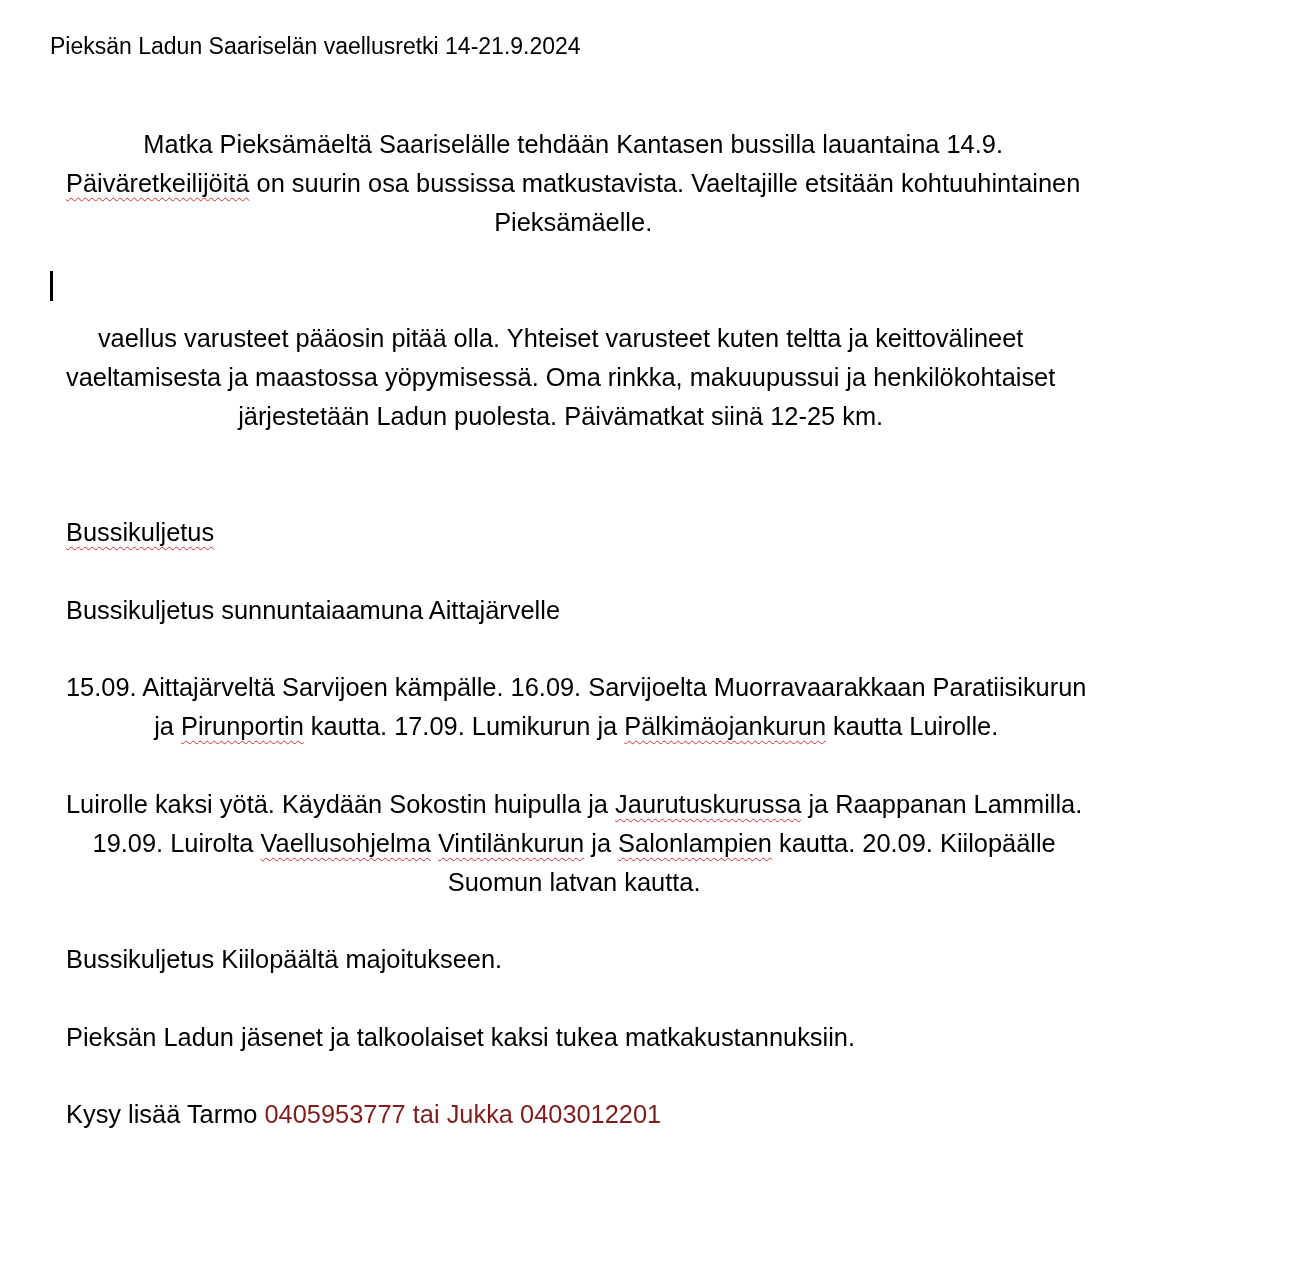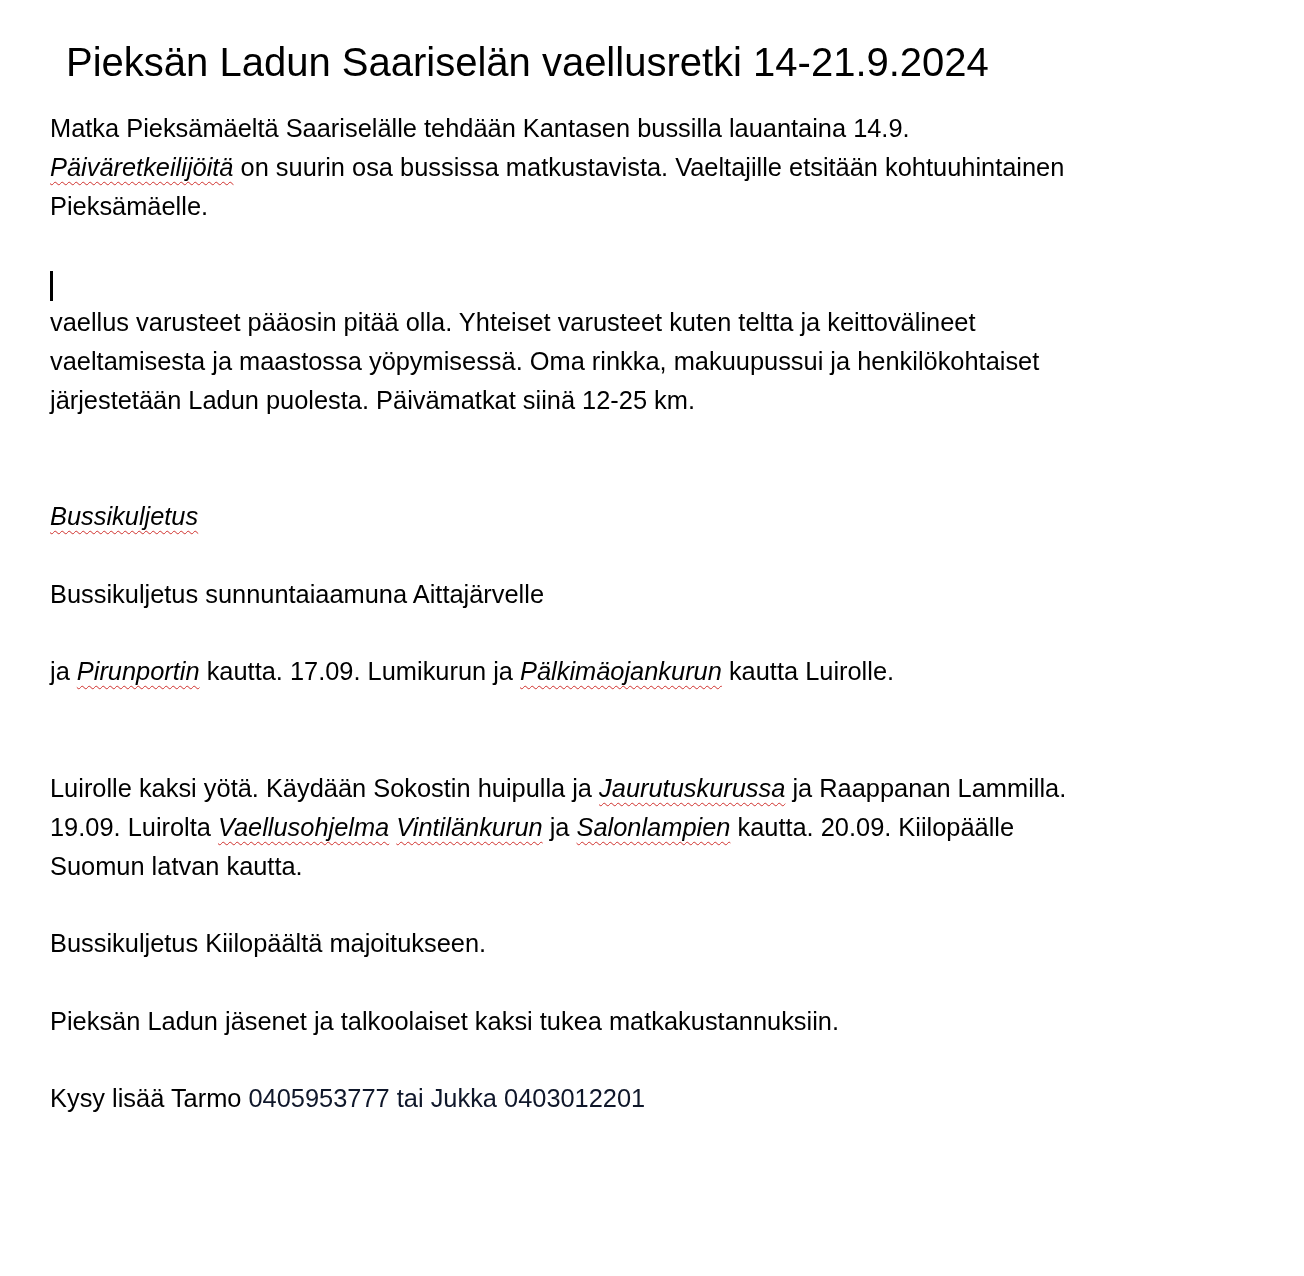--- a/index.html
+++ b/index.html
@@ -2,31 +2,31 @@
 <html><head>
 <meta charset="utf-8">
 <style>
   html, body { margin: 0; padding: 0; background: #ffffff; }
   body {
     width: 1304px; height: 1276px; overflow: hidden; position: relative;
     font-family: "Liberation Sans", sans-serif; color: #000000;
   }
   .page { position: absolute; left: 50px; top: 0; width: 1220px; }
   .title {
-    position: absolute; left: 0; top: 25px; margin: 16px;
-    font-size: 40px; font-weight: normal; line-height: 42px; white-space: nowrap;
+    position: absolute; left: 0; top: 25px; margin: 0;
+    font-size: 23px; font-weight: normal; line-height: 42px; white-space: nowrap;
   }
   .para {
-    position: absolute; left: 0; margin: 0;
-    font-size: 25.4px; line-height: 39px; white-space: nowrap;
+    position: absolute; left: 0; margin: 16px;
+    font-size: 25.4px; line-height: 39px; white-space: nowrap; text-align: center;
   }
   .line { display: block; height: 39px; }
-  .sp { text-decoration: underline wavy #d0312d; text-decoration-thickness: 1px; text-underline-offset: 5px; font-style: italic; }
+  .sp { text-decoration: underline wavy #d0312d; text-decoration-thickness: 1px; text-underline-offset: 5px; }
   .cursor { position: absolute; left: 0; top: 271px; width: 3px; height: 30px; background: #000; }
-  .gray { color: #0f172a; }
+  .gray { color: #7f1d1d; }
 </style>
 </head>
 <body>
 
 <div class="page">
   <h1 class="title">Pieksän Ladun Saariselän vaellusretki 14-21.9.2024</h1>
 
   <p class="para" style="top:109px">
     <span class="line">Matka Pieksämäeltä Saariselälle tehdään Kantasen bussilla lauantaina 14.9.</span>
     <span class="line"><span class="sp">Päiväretkeilijöitä</span><span> on suurin osa bussissa matkustavista. Vaeltajille etsitään kohtuuhintainen</span></span>
@@ -41,20 +41,21 @@
     <span class="line">järjestetään Ladun puolesta. Päivämatkat siinä 12-25 km.</span>
   </p>
 
   <p class="para" style="top:497px">
     <span class="line sp" style="display:inline">Bussikuljetus</span>
   </p>
 
   <p class="para" style="top:575px">Bussikuljetus sunnuntaiaamuna Aittajärvelle</p>
 
   <p class="para" style="top:652px">
+    <span class="line">15.09. Aittajärveltä Sarvijoen kämpälle. 16.09. Sarvijoelta Muorravaarakkaan Paratiisikurun</span>
     <span class="line"><span>ja </span><span class="sp">Pirunportin</span><span> kautta. 17.09. Lumikurun ja </span><span class="sp">Pälkimäojankurun</span><span> kautta Luirolle.</span></span>
   </p>
 
   <p class="para" style="top:769px">
     <span class="line"><span>Luirolle kaksi yötä. Käydään Sokostin huipulla ja </span><span class="sp">Jaurutuskurussa</span><span> ja Raappanan Lammilla.</span></span>
     <span class="line"><span>19.09. Luirolta </span><span class="sp">Vaellusohjelma</span><span style="white-space:pre"> </span><span class="sp">Vintilänkurun</span><span> ja </span><span class="sp">Salonlampien</span><span> kautta. 20.09. Kiilopäälle</span></span>
     <span class="line">Suomun latvan kautta.</span>
   </p>
 
   <p class="para" style="top:924px">Bussikuljetus Kiilopäältä majoitukseen.</p>

